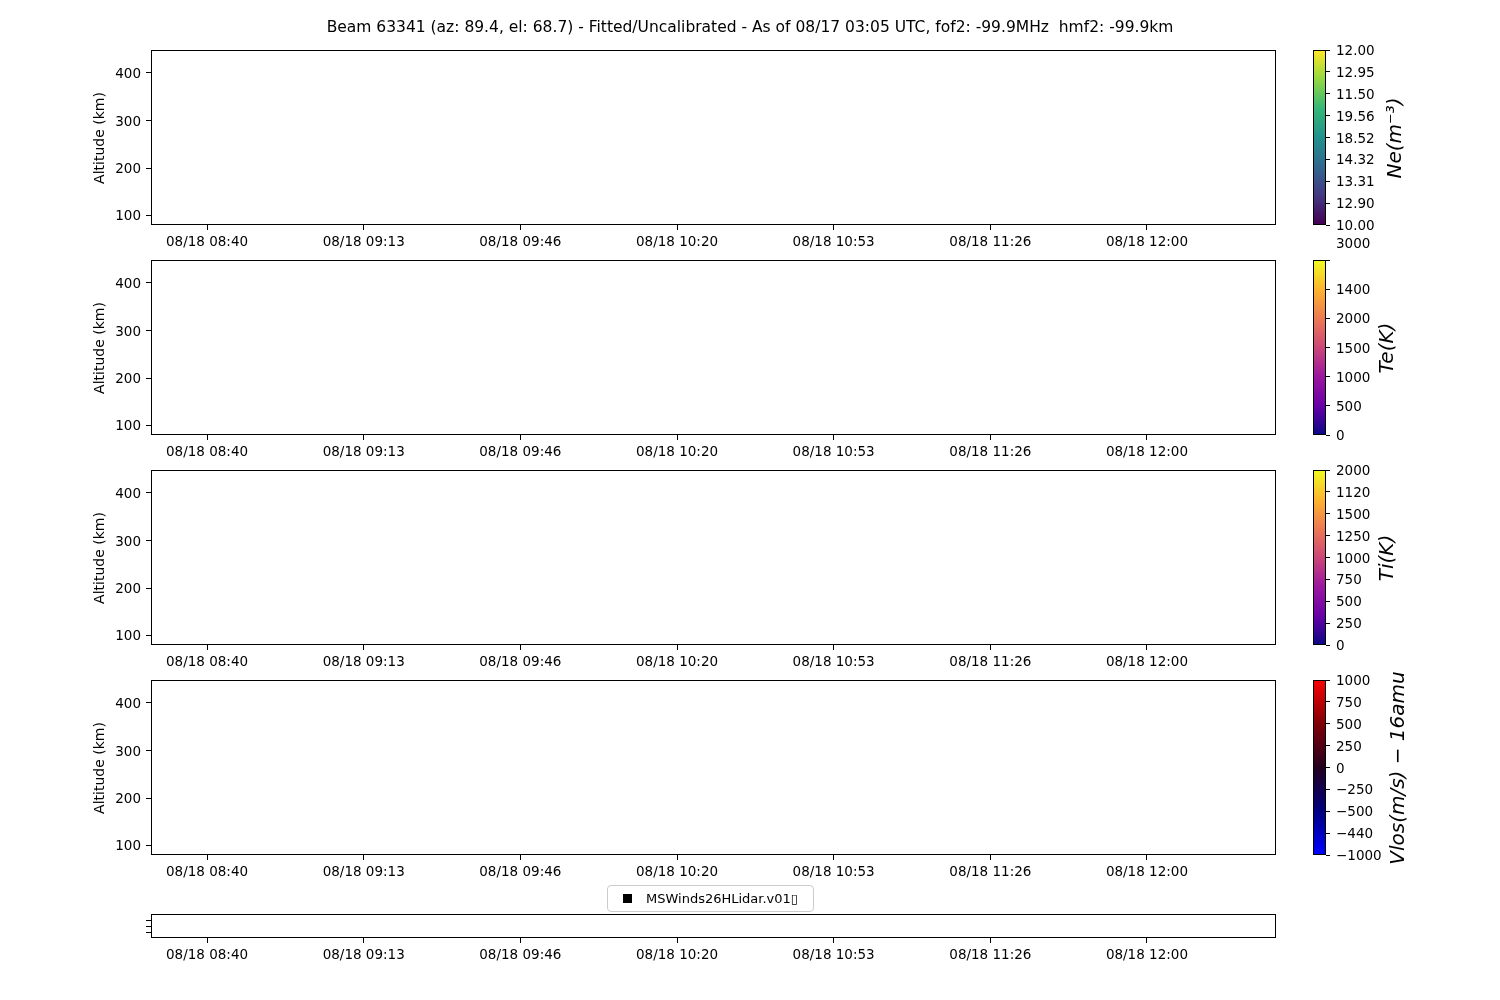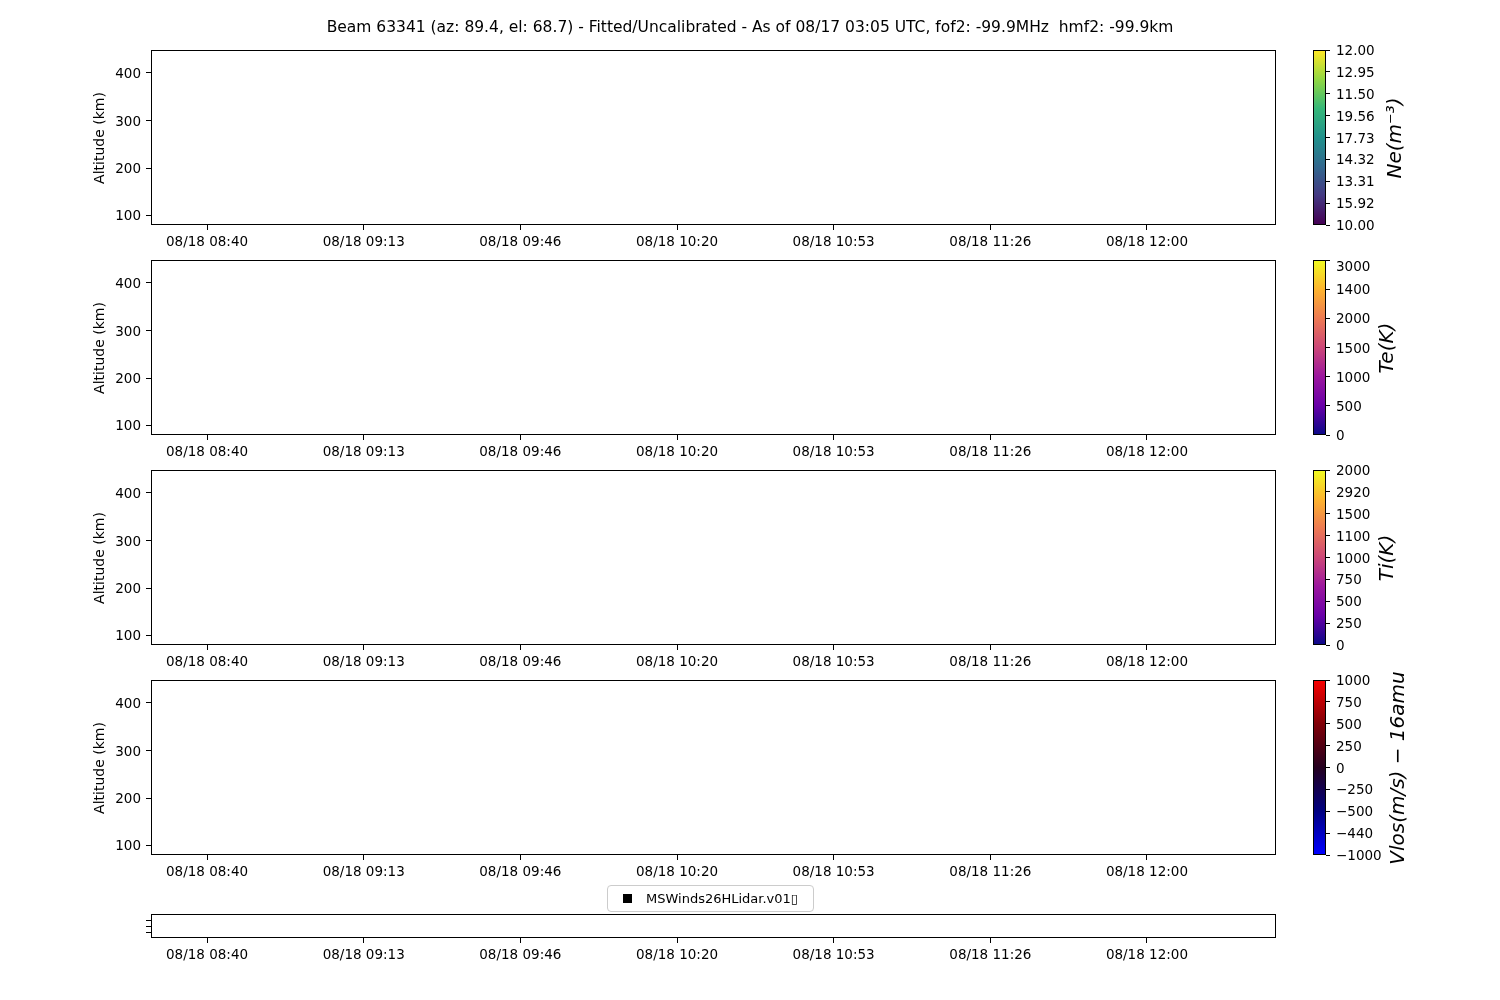--- a/index.html
+++ b/index.html
@@ -75,27 +75,27 @@
     <div class="cbgrad" style="left: 1313px; top: 50px; width: 13px; height: 175px; background: linear-gradient(rgb(253, 231, 37), rgb(144, 215, 67), rgb(53, 183, 121), rgb(33, 145, 140), rgb(49, 104, 142), rgb(68, 57, 131), rgb(68, 1, 84));"></div>
     <div class="tick" style="left: 1326px; top: 49.5px; width: 4px; height: 1px;"></div>
     <div class="tlabel" style="left: 1336px; top: 41px;">12.00</div>
     <div class="tick" style="left: 1326px; top: 71.375px; width: 4px; height: 1px;"></div>
     <div class="tlabel" style="left: 1336px; top: 62.875px;">12.95</div>
     <div class="tick" style="left: 1326px; top: 93.25px; width: 4px; height: 1px;"></div>
     <div class="tlabel" style="left: 1336px; top: 84.75px;">11.50</div>
     <div class="tick" style="left: 1326px; top: 115.125px; width: 4px; height: 1px;"></div>
     <div class="tlabel" style="left: 1336px; top: 106.625px;">19.56</div>
     <div class="tick" style="left: 1326px; top: 137px; width: 4px; height: 1px;"></div>
-    <div class="tlabel" style="left: 1336px; top: 128.5px;">17.73</div>
+    <div class="tlabel" style="left: 1336px; top: 128.5px;">18.52</div>
     <div class="tick" style="left: 1326px; top: 158.875px; width: 4px; height: 1px;"></div>
     <div class="tlabel" style="left: 1336px; top: 150.375px;">14.32</div>
     <div class="tick" style="left: 1326px; top: 180.75px; width: 4px; height: 1px;"></div>
     <div class="tlabel" style="left: 1336px; top: 172.25px;">13.31</div>
     <div class="tick" style="left: 1326px; top: 202.625px; width: 4px; height: 1px;"></div>
-    <div class="tlabel" style="left: 1336px; top: 194.125px;">15.92</div>
+    <div class="tlabel" style="left: 1336px; top: 194.125px;">12.90</div>
     <div class="tick" style="left: 1326px; top: 224.5px; width: 4px; height: 1px;"></div>
     <div class="tlabel" style="left: 1336px; top: 216px;">10.00</div>
     <div class="vert cbtitle" style="left: 1394px; top: 137.5px;">Ne(m⁻³)</div>
     <div class="frame" style="left: 151px; top: 260px; width: 1125px; height: 175px;"></div>
     <div class="vert axlabel" style="left: 99px; top: 347.5px;">Altitude (km)</div>
     <div class="tick" style="left: 146px; top: 282.495px; width: 5px; height: 1px;"></div>
     <div class="tlabel ylab" style="left: 73px; top: 273.995px; width: 68px;">400</div>
     <div class="tick" style="left: 146px; top: 330.007px; width: 5px; height: 1px;"></div>
     <div class="tlabel ylab" style="left: 73px; top: 321.507px; width: 68px;">300</div>
     <div class="tick" style="left: 146px; top: 377.502px; width: 5px; height: 1px;"></div>
@@ -111,21 +111,21 @@
     <div class="tick" style="left: 676.55px; top: 435px; width: 1px; height: 5px;"></div>
     <div class="tlabel xlab" style="left: 612.05px; top: 442px; width: 130px;">08/18 10:20</div>
     <div class="tick" style="left: 833.15px; top: 435px; width: 1px; height: 5px;"></div>
     <div class="tlabel xlab" style="left: 768.65px; top: 442px; width: 130px;">08/18 10:53</div>
     <div class="tick" style="left: 989.862px; top: 435px; width: 1px; height: 5px;"></div>
     <div class="tlabel xlab" style="left: 925.362px; top: 442px; width: 130px;">08/18 11:26</div>
     <div class="tick" style="left: 1146.46px; top: 435px; width: 1px; height: 5px;"></div>
     <div class="tlabel xlab" style="left: 1081.96px; top: 442px; width: 130px;">08/18 12:00</div>
     <div class="cbgrad" style="left: 1313px; top: 260px; width: 13px; height: 175px; background: linear-gradient(rgb(240, 249, 33), rgb(253, 179, 47), rgb(237, 121, 83), rgb(204, 71, 120), rgb(156, 23, 158), rgb(106, 0, 168), rgb(13, 8, 135));"></div>
     <div class="tick" style="left: 1326px; top: 259.5px; width: 4px; height: 1px;"></div>
-    <div class="tlabel" style="left: 1336px; top: 257px;">3000</div>
+    <div class="tlabel" style="left: 1336px; top: 234px;">3000</div>
     <div class="tick" style="left: 1326px; top: 288.667px; width: 4px; height: 1px;"></div>
     <div class="tlabel" style="left: 1336px; top: 280.167px;">1400</div>
     <div class="tick" style="left: 1326px; top: 317.833px; width: 4px; height: 1px;"></div>
     <div class="tlabel" style="left: 1336px; top: 309.333px;">2000</div>
     <div class="tick" style="left: 1326px; top: 347px; width: 4px; height: 1px;"></div>
     <div class="tlabel" style="left: 1336px; top: 338.5px;">1500</div>
     <div class="tick" style="left: 1326px; top: 376.167px; width: 4px; height: 1px;"></div>
     <div class="tlabel" style="left: 1336px; top: 367.667px;">1000</div>
     <div class="tick" style="left: 1326px; top: 405.333px; width: 4px; height: 1px;"></div>
     <div class="tlabel" style="left: 1336px; top: 396.833px;">500</div>
@@ -153,25 +153,25 @@
     <div class="tick" style="left: 833.15px; top: 645px; width: 1px; height: 5px;"></div>
     <div class="tlabel xlab" style="left: 768.65px; top: 652px; width: 130px;">08/18 10:53</div>
     <div class="tick" style="left: 989.862px; top: 645px; width: 1px; height: 5px;"></div>
     <div class="tlabel xlab" style="left: 925.362px; top: 652px; width: 130px;">08/18 11:26</div>
     <div class="tick" style="left: 1146.46px; top: 645px; width: 1px; height: 5px;"></div>
     <div class="tlabel xlab" style="left: 1081.96px; top: 652px; width: 130px;">08/18 12:00</div>
     <div class="cbgrad" style="left: 1313px; top: 470px; width: 13px; height: 175px; background: linear-gradient(rgb(240, 249, 33), rgb(253, 179, 47), rgb(237, 121, 83), rgb(204, 71, 120), rgb(156, 23, 158), rgb(106, 0, 168), rgb(13, 8, 135));"></div>
     <div class="tick" style="left: 1326px; top: 469.5px; width: 4px; height: 1px;"></div>
     <div class="tlabel" style="left: 1336px; top: 461px;">2000</div>
     <div class="tick" style="left: 1326px; top: 491.375px; width: 4px; height: 1px;"></div>
-    <div class="tlabel" style="left: 1336px; top: 482.875px;">2920</div>
+    <div class="tlabel" style="left: 1336px; top: 482.875px;">1120</div>
     <div class="tick" style="left: 1326px; top: 513.25px; width: 4px; height: 1px;"></div>
     <div class="tlabel" style="left: 1336px; top: 504.75px;">1500</div>
     <div class="tick" style="left: 1326px; top: 535.125px; width: 4px; height: 1px;"></div>
-    <div class="tlabel" style="left: 1336px; top: 526.625px;">1100</div>
+    <div class="tlabel" style="left: 1336px; top: 526.625px;">1250</div>
     <div class="tick" style="left: 1326px; top: 557px; width: 4px; height: 1px;"></div>
     <div class="tlabel" style="left: 1336px; top: 548.5px;">1000</div>
     <div class="tick" style="left: 1326px; top: 578.875px; width: 4px; height: 1px;"></div>
     <div class="tlabel" style="left: 1336px; top: 570.375px;">750</div>
     <div class="tick" style="left: 1326px; top: 600.75px; width: 4px; height: 1px;"></div>
     <div class="tlabel" style="left: 1336px; top: 592.25px;">500</div>
     <div class="tick" style="left: 1326px; top: 622.625px; width: 4px; height: 1px;"></div>
     <div class="tlabel" style="left: 1336px; top: 614.125px;">250</div>
     <div class="tick" style="left: 1326px; top: 644.5px; width: 4px; height: 1px;"></div>
     <div class="tlabel" style="left: 1336px; top: 636px;">0</div>

